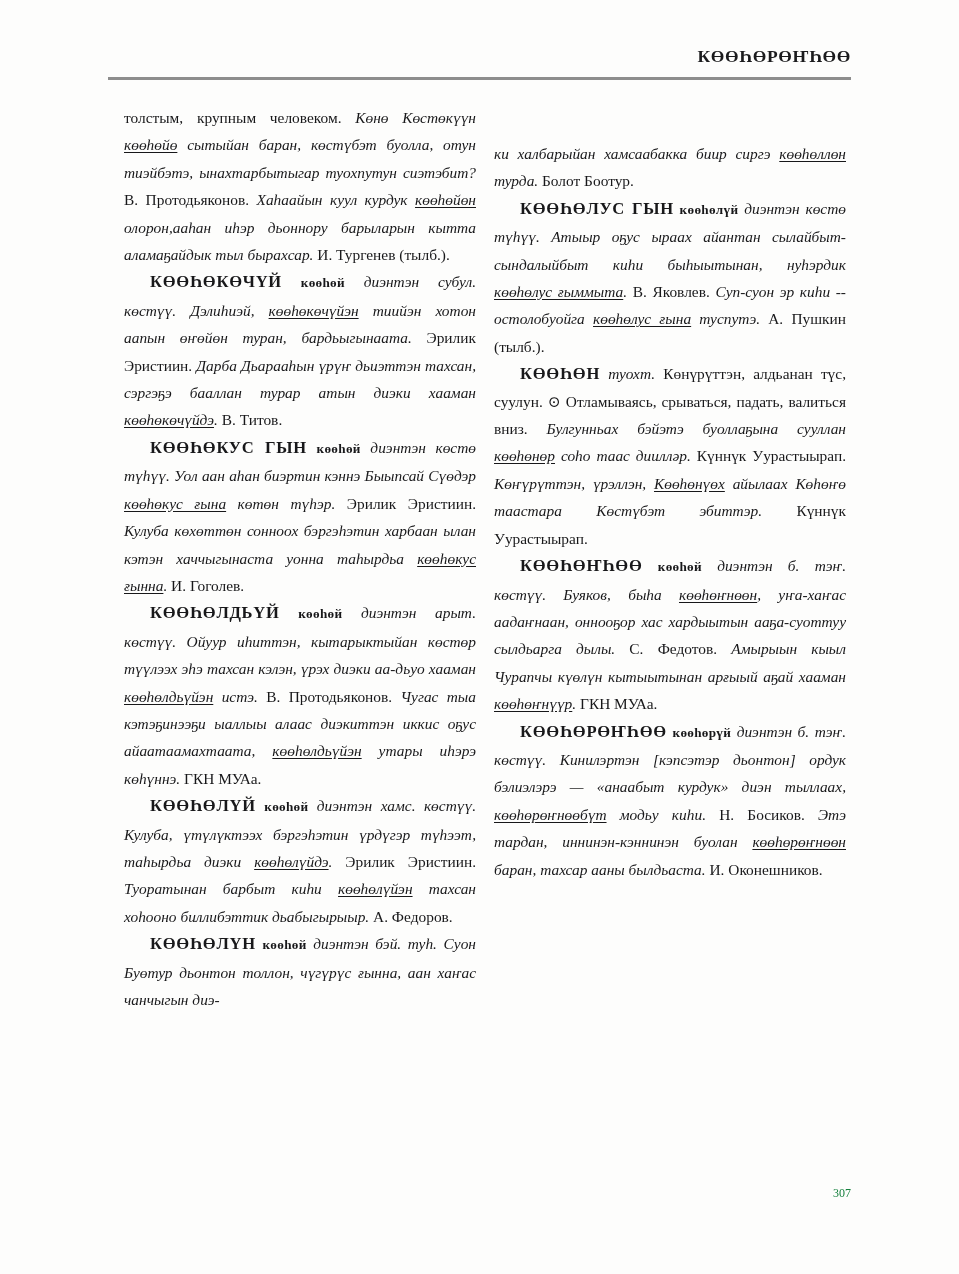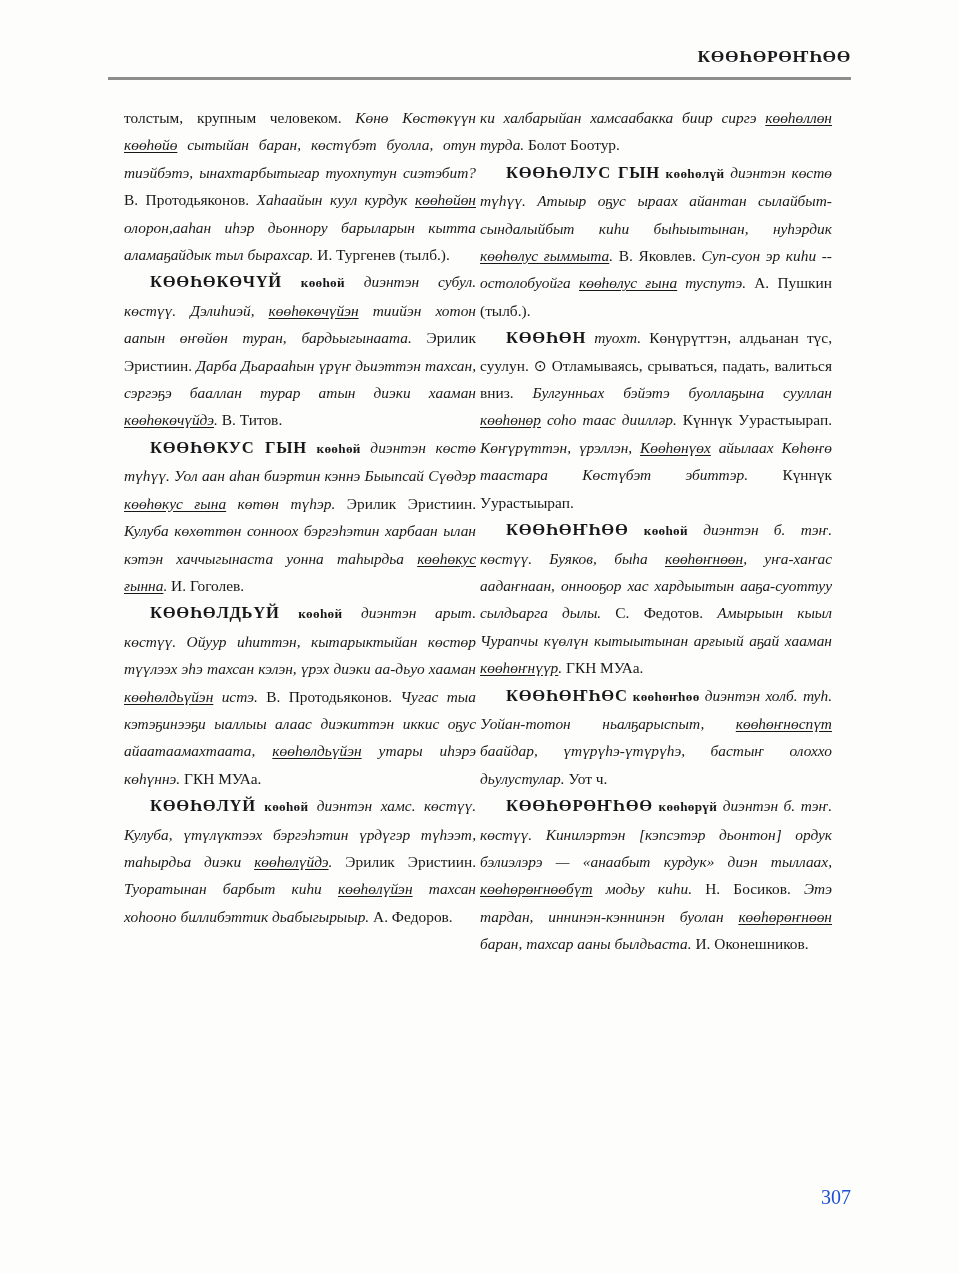--- a/index.html
+++ b/index.html
@@ -59,26 +59,25 @@
     top: 0;
     width: 352px;
     height: 1070px;
     font-size: 15.4px;
     line-height: 27.4px;
     text-align: justify;
     text-justify: inter-word;
     hyphens: manual;
   }
   .col-left  { left: 16px; }
-  .col-right { left: 372px; }
+  .col-right { left: 386px; margin-top: 36px; }
 
   p.para {
     margin: 0;
     text-indent: 26px;
-    font-family: Liberation Serif, serif;
   }
   p.cont {
     margin: 0;
     text-indent: 0;
   }
 
   
   .hw {
     font-weight: bold;
     font-size: 16.6px;
@@ -92,47 +91,47 @@
   .it  { font-style: italic; }
   .rm  { font-style: normal; }
   .ul  { font-style: italic; text-decoration: underline; text-underline-offset: 2px; }
   .sym { font-style: normal; }
 
   
   .folio {
     position: absolute;
     right: 108px;
     top: 1186px;
-    font-size: 20px;
-    color: #1d4ed8;
+    font-size: 12px;
+    color: #15803d;
   }
 </style>
 </head>
 <body>
 
 <div class="page">
 
   <div class="runhead-zone">
     <div class="runhead">КӨӨҺӨРӨҤҺӨӨ</div>
   </div>
   <div class="runrule"></div>
 
   <div class="cols">
     <div class="col col-left" id="col-left">
         <p class="cont"><span class="rm">толстым, крупным человеком. </span><span class="it">Көнө Көстөкүүн </span><span class="ul">көөһөйө</span><span class="it"> сытыйан баран, көстүбэт буолла, отун тиэйбэтэ, ынахтарбытыгар туохпутун сиэтэбит? </span><span class="rm">В. Протодьяконов. </span><span class="it">Хаһаайын куул курдук </span><span class="ul">көөһөйөн</span><span class="it"> олорон,ааһан иһэр дьоннору барыларын кытта аламаҕайдык тыл быраxсар. </span><span class="rm">И. Тургенев (тылб.).</span></p>
         <p class="para"><span class="hw">КӨӨҺӨКӨЧҮЙ</span> <span class="hwsub">көөһөй</span><span class="it"> диэнтэн субул. көстүү. Дэлиһиэй, </span><span class="ul">көөһөкөчүйэн</span><span class="it"> тиийэн хотон ааnын өҥөйөн туран, бардьыгынаата. </span><span class="rm">Эрилик Эристиин. </span><span class="it">Дарба Дьарааһын үрүҥ дьиэттэн тахсан, сэргэҕэ бааллан турар атын диэки хааман </span><span class="ul">көөһөкөчүйдэ</span><span class="it">. </span><span class="rm">В. Титов.</span></p>
         <p class="para"><span class="hw">КӨӨҺӨКУС ГЫН</span> <span class="hwsub">көөһөй</span><span class="it"> диэнтэн көстө түһүү. Уол аан аһан биэртин кэннэ Быыпсай Сүөдэр </span><span class="ul">көөһөкус ғына</span><span class="it"> көтөн түһэр. </span><span class="rm">Эрилик Эристиин. </span><span class="it">Кулуба көхөттөн сонноох бэргэһэтин харбаан ылан кэтэн хаччыгынаста уонна таһырдьа </span><span class="ul">көөһөкус ғынна</span><span class="it">. </span><span class="rm">И. Гоголев.</span></p>
         <p class="para"><span class="hw">КӨӨҺӨЛДЬҮЙ</span> <span class="hwsub">көөһөй</span><span class="it"> диэнтэн арыт. көстүү. Ойуур иһиттэн, кытарыктыйан көстөр түүлээх эһэ тахсан кэлэн, үрэх диэки аа-дьуо хааман </span><span class="ul">көөһөлдьүйэн</span><span class="it"> истэ. </span><span class="rm">В. Протодьяконов. </span><span class="it">Чугас тыа кэтэҕинээҕи ыаллыы алаас диэкиттэн иккис оҕус айаатаамахтаата, </span><span class="ul">көөһөлдьүйэн</span><span class="it"> утары иһэрэ көһүннэ. </span><span class="rm">ГКН МУАа.</span></p>
         <p class="para"><span class="hw">КӨӨҺӨЛҮЙ</span> <span class="hwsub">көөһөй</span><span class="it"> диэнтэн хамс. көстүү. Кулуба, үтүлүктээх бэргэһэтин үрдүгэр түһээт, таһырдьа диэки </span><span class="ul">көөһөлүйдэ</span><span class="it">. </span><span class="rm">Эрилик Эристиин. </span><span class="it">Туоратынан барбыт киһи </span><span class="ul">көөһөлүйэн</span><span class="it"> тахсан хоһооно биллибэттик дьабыгырыыр. </span><span class="rm">А. Федоров.</span></p>
+        <p class="para"><span class="hw">КӨӨҺӨЛҮН</span> <span class="hwsub">көөһөй</span><span class="it"> диэнтэн бэй. туһ. Суон Буөтур дьонтон толлон, чүгүрүс ғынна, аан хаҥас чанчыгын диэ-</span></p>
       </div>
     <div class="col col-right" id="col-right">
         <p class="cont"><span class="it">ки халбарыйан хамсаабакка биир сиргэ </span><span class="ul">көөһөллөн</span><span class="it"> турда. </span><span class="rm">Болот Боотур.</span></p>
         <p class="para"><span class="hw">КӨӨҺӨЛУС ГЫН</span> <span class="hwsub">көөһөлүй</span><span class="it"> диэнтэн көстө түһүү. Атыыр оҕус ыраах айантан сылайбыт-сындалыйбыт киһи быһыытынан, нуһэрдик </span><span class="ul">көөһөлус ғыммыта</span><span class="it">. </span><span class="rm">В. Яковлев. </span><span class="it">Суп-суон эр киһи -- остолобуойга </span><span class="ul">көөһөлус ғына</span><span class="it"> туспутэ. </span><span class="rm">А. Пушкин (тылб.).</span></p>
         <p class="para"><span class="hw">КӨӨҺӨН</span> <span class="it"> туохт. </span><span class="rm">Көнүрүттэн, алдьанан түс, суулун. </span><span class="sym">⊙</span><span class="rm"> Отламываясь, срываться, падать, валиться вниз. </span><span class="it">Булгунньах бэйэтэ буоллаҕына сууллан </span><span class="ul">көөһөнөр</span><span class="it"> соһо таас диилләр. </span><span class="rm">Күннүк Уурастыырап. </span><span class="it">Көҥүрүттэн, үрэллэн, </span><span class="ul">Көөһөнүөх</span><span class="it"> айылаах Көһөҥө таастара Көстүбэт эбиттэр. </span><span class="rm">Күннүк Уурастыырап.</span></p>
         <p class="para"><span class="hw">КӨӨҺӨҤҺӨӨ</span> <span class="hwsub">көөһөй</span><span class="it"> диэнтэн б. тэҥ. көстүү. Буяков, быһа </span><span class="ul">көөһөҥнөөн</span><span class="it">, уҥа-хаҥас аадаҥнаан, оннооҕор хас хардыытын ааҕа-суоттуу сылдьарга дылы. </span><span class="rm">С. Федотов. </span><span class="it">Амырыын кыыл Чурапчы күөлүн кытыытынан арғыый аҕай хааман </span><span class="ul">көөһөҥнүүр</span><span class="it">. </span><span class="rm">ГКН МУАа.</span></p>
-        <p class="para"><span class="hw">КӨӨҺӨҤҺӨС</span> <span class="hwsub">көөһөҥһөө</span><span class="it"> диэнтэн холб. туһ. Уойан-тотон ньалҕарыспыт, </span><span class="ul">көөһөҥнөспүт</span><span class="it"> баайдар, үтүрүһэ-үтүрүһэ, бастыҥ олоххо дьулустулар. </span><span class="rm">Уот ч.</span></p>
         <p class="para"><span class="hw">КӨӨҺӨРӨҤҺӨӨ</span> <span class="hwsub">көөһөрүй</span><span class="it"> диэнтэн б. тэҥ. көстүү. Кинилэртэн [кэпсэтэр дьонтон] ордук бэлиэлэрэ — «анаабыт курдук» диэн тыллаах, </span><span class="ul">көөһөрөҥнөөбүт</span><span class="it"> модьу киһи. </span><span class="rm">Н. Босиков. </span><span class="it">Этэ тардан, иннинэн-кэннинэн буолан </span><span class="ul">көөһөрөҥнөөн</span><span class="it"> баран, тахсар ааны былдьаста. </span><span class="rm">И. Оконешников.</span></p>
       </div>
   </div>
 
   <div class="folio">307</div>
 
 </div>
 
 </body></html>

